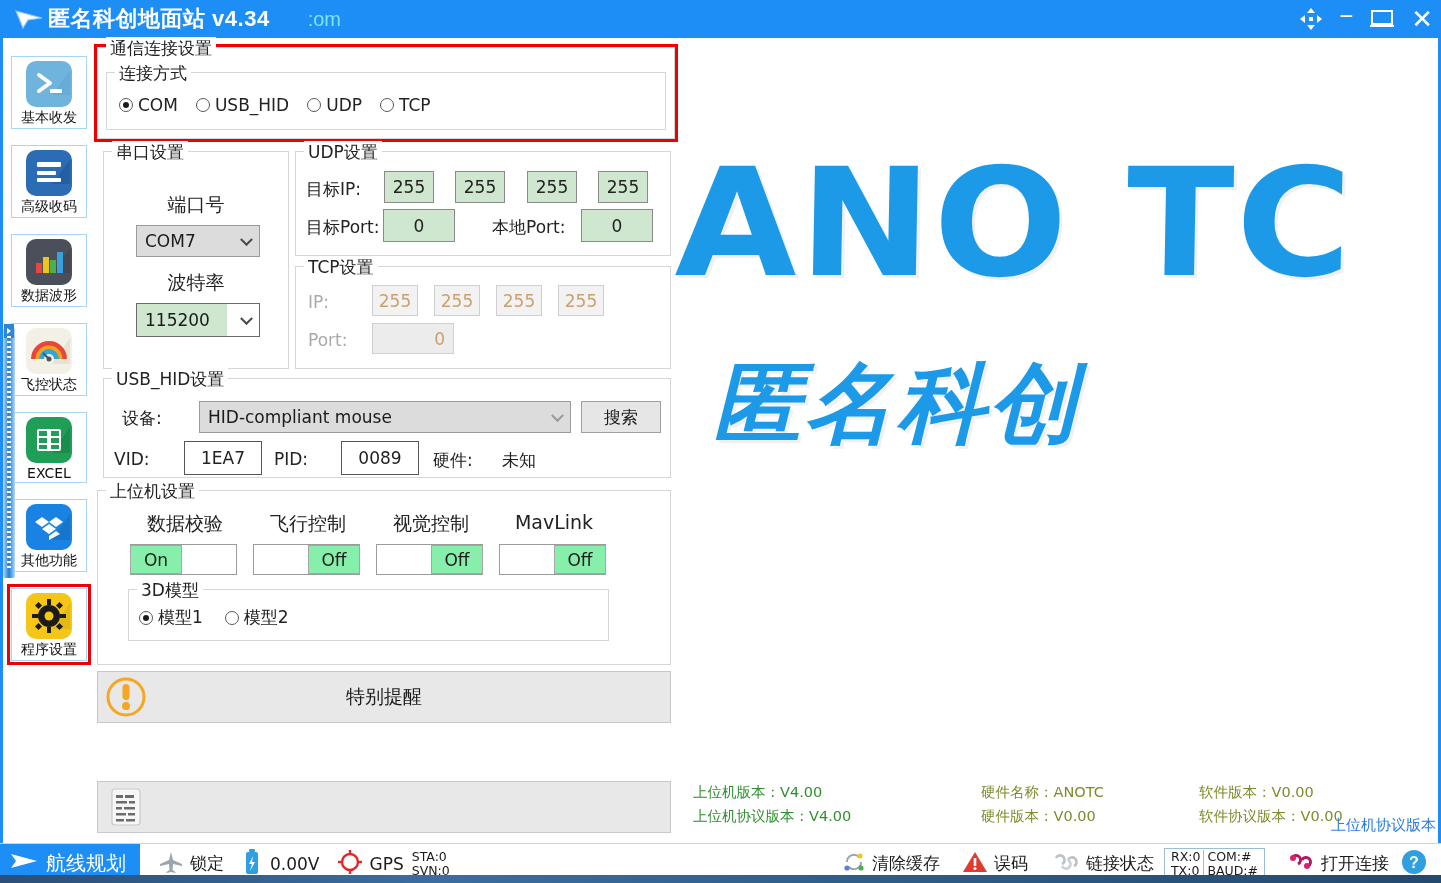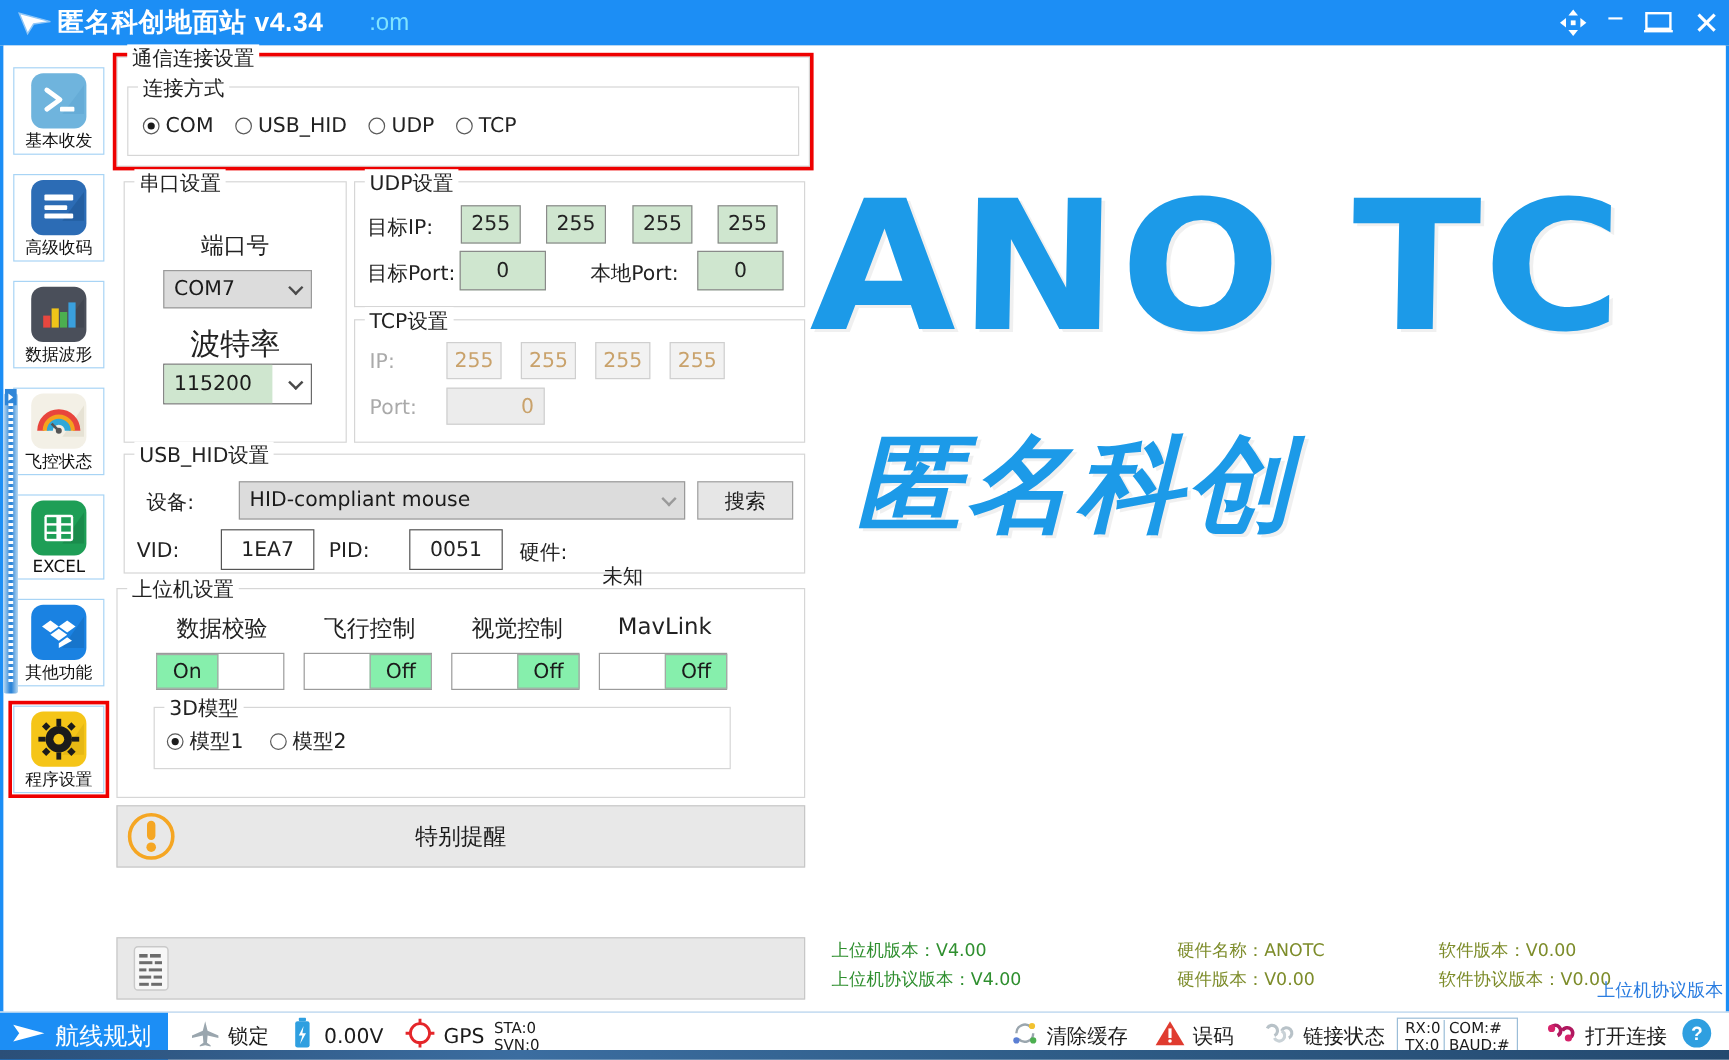--- a/index.html
+++ b/index.html
@@ -416,21 +416,21 @@
         </div>
       </div>
 
       <div class="gbox" style="left:8px; top:113px; width:186px; height:218px;">
         <span class="legend">串口设置</span>
         <div class="lbl" style="position:absolute;left:0;top:40px;width:100%;text-align:center;font-size:19px;">端口号</div>
         <div class="combo" style="position:absolute;left:32px;top:73px;width:124px;height:32px;">
           <span>COM7</span>
           <span class="chev"></span>
         </div>
-        <div class="lbl" style="position:absolute;left:0;top:118px;width:100%;text-align:center;font-size:25px;">波特率</div>
+        <div class="lbl" style="position:absolute;left:0;top:118px;width:100%;text-align:center;font-size:19px;">波特率</div>
         <div class="combo greenval" style="position:absolute;left:32px;top:151px;width:124px;height:34px;">
           <span class="valbg" style="width:90px;">115200</span>
           <span class="chev"></span>
         </div>
       </div>
 
       <div class="gbox" style="left:200px; top:113px; width:376px; height:105px;">
         <span class="legend">UDP设置</span>
         <div class="lbl" style="position:absolute;left:10px;top:26px;">目标IP:</div>
         <div class="fld" style="position:absolute;left:88px;top:19px;width:50px;height:32px;">255</div>
@@ -459,23 +459,23 @@
         <span class="legend">USB_HID设置</span>
         <div class="lbl" style="position:absolute;left:18px;top:28px;">设备:</div>
         <div class="combo" style="position:absolute;left:95px;top:22px;width:372px;height:32px;">
           <span>HID-compliant mouse</span>
           <span class="chev" style="border-color:#9a9a9a;"></span>
         </div>
         <div class="btn" style="position:absolute;left:477px;top:22px;width:80px;height:32px;">搜索</div>
         <div class="lbl" style="position:absolute;left:10px;top:70px;">VID:</div>
         <div class="fld white" style="position:absolute;left:80px;top:62px;width:78px;height:34px;">1EA7</div>
         <div class="lbl" style="position:absolute;left:170px;top:70px;">PID:</div>
-        <div class="fld white" style="position:absolute;left:237px;top:62px;width:78px;height:34px;">0051</div>
+        <div class="fld white" style="position:absolute;left:237px;top:62px;width:78px;height:34px;">0089</div>
         <div class="lbl" style="position:absolute;left:329px;top:70px;">硬件:</div>
-        <div class="lbl" style="position:absolute;left:398px;top:70px;margin-top:20px;">未知</div>
+        <div class="lbl" style="position:absolute;left:398px;top:70px;">未知</div>
       </div>
 
       <div class="gbox" style="left:2px; top:452px; width:574px; height:175px;">
         <span class="legend">上位机设置</span>
 
         <div class="lbl" style="position:absolute;left:32px;top:20px;width:110px;text-align:center;font-size:19px;">数据校验</div>
         <div class="lbl" style="position:absolute;left:155px;top:20px;width:110px;text-align:center;font-size:19px;">飞行控制</div>
         <div class="lbl" style="position:absolute;left:278px;top:20px;width:110px;text-align:center;font-size:19px;">视觉控制</div>
         <div class="lbl" style="position:absolute;left:401px;top:20px;width:110px;text-align:center;font-size:19px;">MavLink</div>
 

